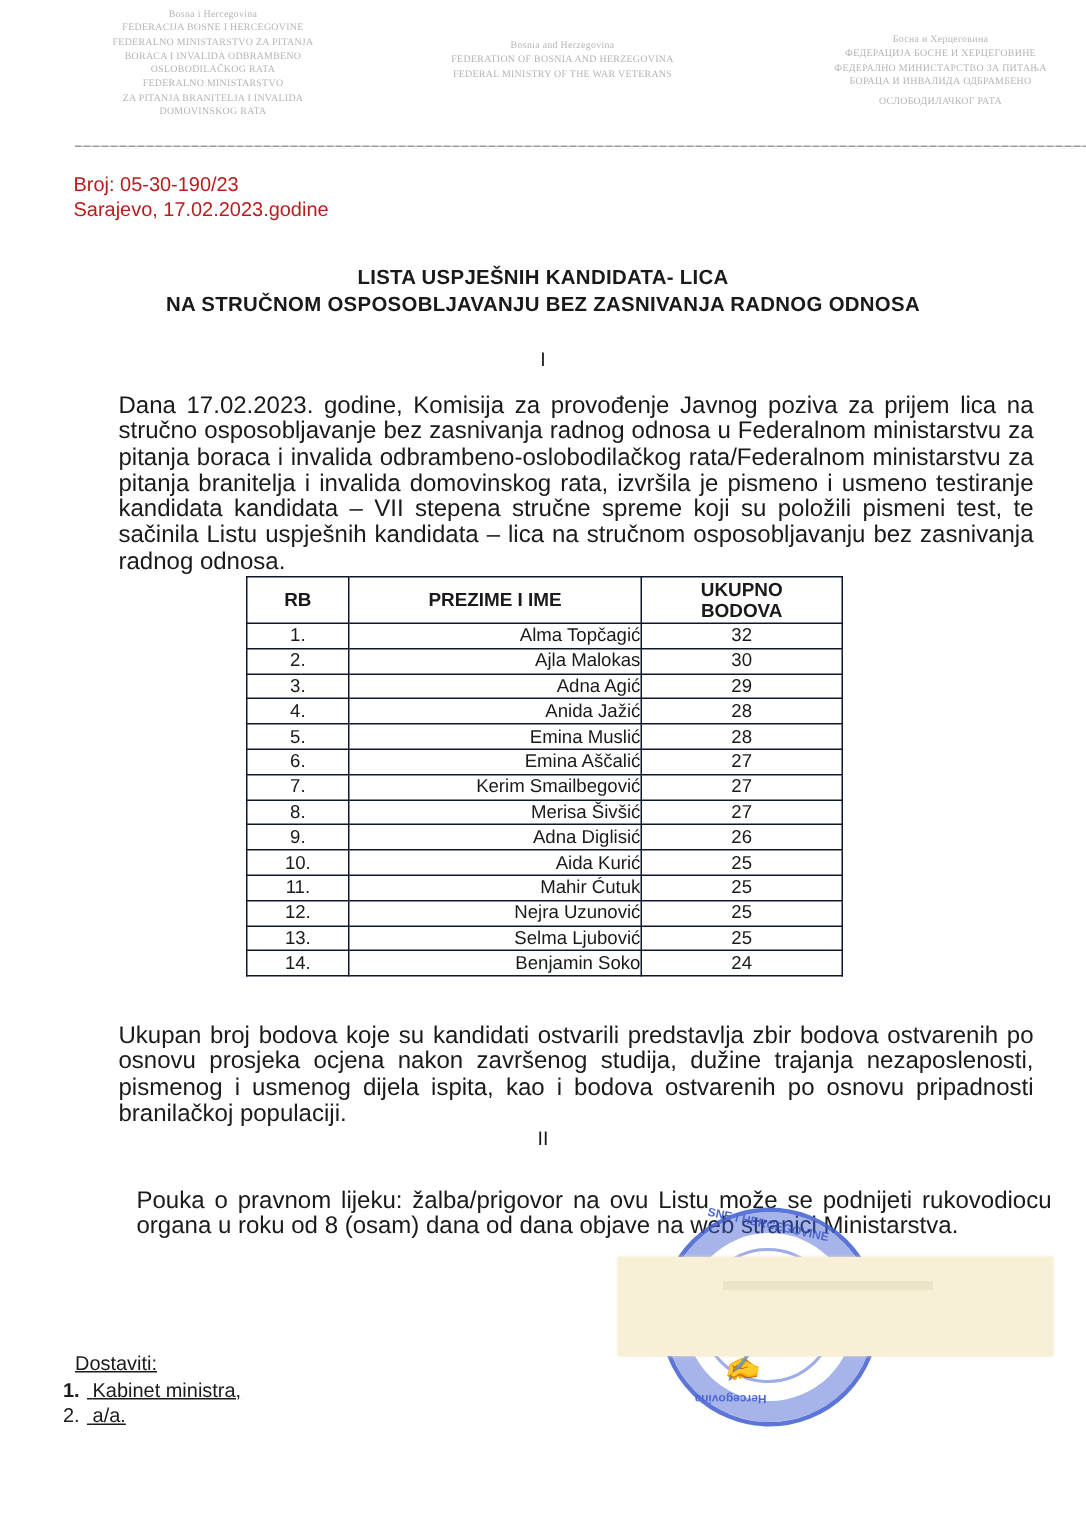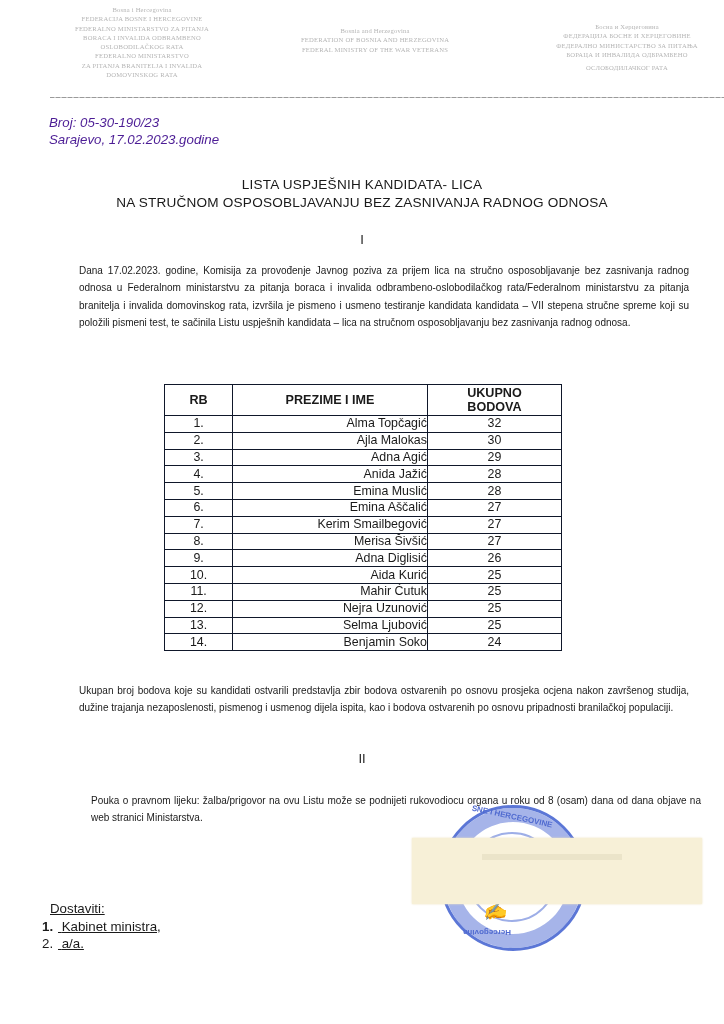--- a/index.html
+++ b/index.html
@@ -4,26 +4,26 @@
   <style>
     html, body { margin: 0; padding: 0; background: #ffffff; }
     body { width: 724px; height: 1024px; position: relative; overflow: hidden; color: #1a1a1a; font-family: "Liberation Sans", sans-serif; }
     .hdr { position: absolute; top: 0; left: 0; width: 724px; height: 100px; }
     .hdr-block { position: absolute; text-align: center; font-family: "Liberation Serif", serif; font-size: 6.6px; line-height: 9.3px; color: #b5b5b5; letter-spacing: 0.2px; text-transform: none; }
     .hdr-block div { white-space: nowrap; }
     .hdr-left { left: 52px; top: 5px; width: 180px; }
     .hdr-mid { left: 280px; top: 26px; width: 190px; }
     .hdr-right { left: 532px; top: 22px; width: 190px; }
     .hdr-rule { position: absolute; left: 50px; right: 0; top: 97px; height: 1px; background: repeating-linear-gradient(90deg, #9a9a9a 0 4px, #c8c8c8 4px 6px); }
-    .meta { position: absolute; left: 49px; top: 114px; font-size: 13.3px; line-height: 17px; color: #4c1d95; font-style: italic; }
-    .title { position: absolute; left: 0; width: 724px; top: 176px; text-align: center; font-weight: normal; font-size: 13.6px; line-height: 18px; letter-spacing: 0.2px; }
+    .meta { position: absolute; left: 49px; top: 114px; font-size: 13.3px; line-height: 17px; color: #b91c1c; }
+    .title { position: absolute; left: 0; width: 724px; top: 176px; text-align: center; font-weight: bold; font-size: 13.6px; line-height: 18px; letter-spacing: 0.2px; }
     .sec { position: absolute; left: 0; width: 724px; text-align: center; font-size: 13px; }
     .sec1 { top: 232px; }
     .sec2 { top: 751px; }
-    .para { position: absolute; left: 79px; width: 610px; font-size: 10px; line-height: 17.3px; text-align: justify; }
+    .para { position: absolute; left: 79px; width: 610px; font-size: 16px; line-height: 17.3px; text-align: justify; }
     .p1 { top: 262px; }
     .p2 { top: 682px; }
     .p3 { top: 780px; }
     table.results { position: absolute; left: 164px; top: 384px; width: 398px; border-collapse: collapse; font-size: 12.4px; }
     table.results th, table.results td { border: 1px solid #0f172a; padding: 0; height: 15.8px; line-height: 15px; }
     table.results th { font-weight: bold; height: 30px; line-height: 14px; font-size: 12.6px; }
     .c-rb { width: 69px; text-align: center; }
     .c-name { width: 191px; text-align: right; padding-left: 7px !important; }
     th.c-name { text-align: center; padding-left: 0 !important; }
     .c-pts { width: 136px; text-align: center; }

